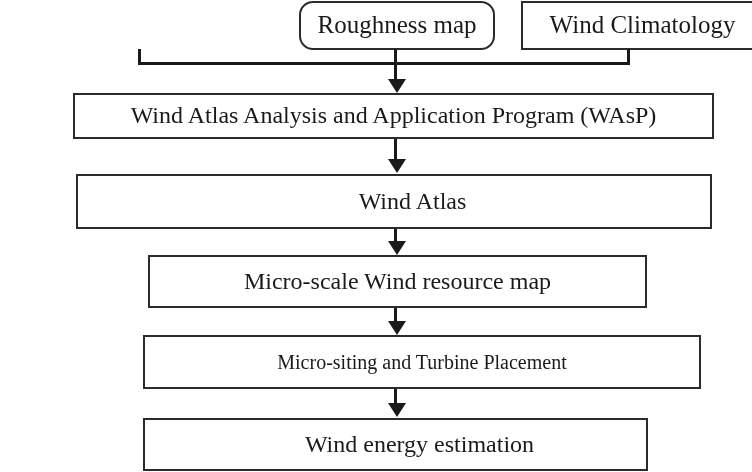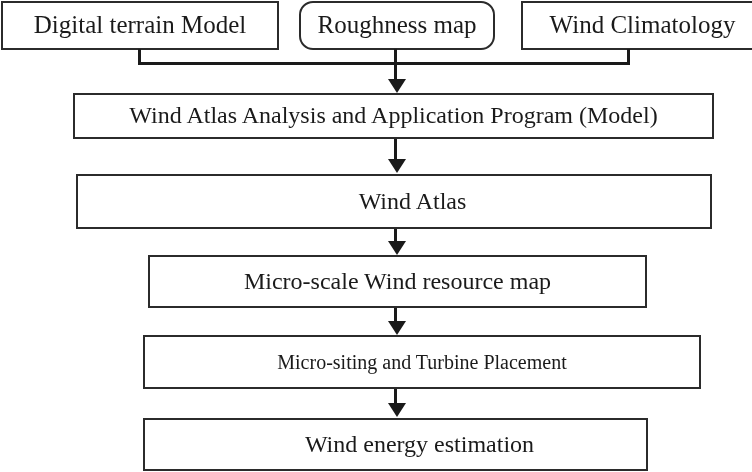--- a/index.html
+++ b/index.html
@@ -82,41 +82,38 @@
   #arrow-sit   { left: 388px; top: 321px; }
 
   #stem-energy { left: 394px; top: 389px; height: 16px; }
   #arrow-energy{ left: 388px; top: 403px; }
 </style>
 </head>
 <body>
 
 <div id="canvas">
 
-  <div class="node" id="node-dtm">
-    <span class="node-label">Digital terrain Model</span>
-  </div>
 
   <div class="node" id="node-rough">
     <span class="node-label">Roughness map</span>
   </div>
 
   <div class="node" id="node-climat">
     <span class="node-label">Wind Climatology</span>
   </div>
 
   <div class="vline" id="drop-dtm"></div>
   <div class="vline" id="drop-rough"></div>
   <div class="vline" id="drop-climat"></div>
   <div class="hline" id="merge-bar"></div>
   <div class="vline" id="stem-wasp"></div>
   <div class="arrowhead" id="arrow-wasp"></div>
 
   <div class="node" id="node-wasp">
-    <span class="node-label">Wind Atlas Analysis and Application Program (Model)</span>
+    <span class="node-label">Wind Atlas Analysis and Application Program (WAsP)</span>
   </div>
 
   <div class="vline" id="stem-atlas"></div>
   <div class="arrowhead" id="arrow-atlas"></div>
 
   <div class="node" id="node-atlas">
     <span class="node-label">Wind Atlas</span>
   </div>
 
   <div class="vline" id="stem-micro"></div>

